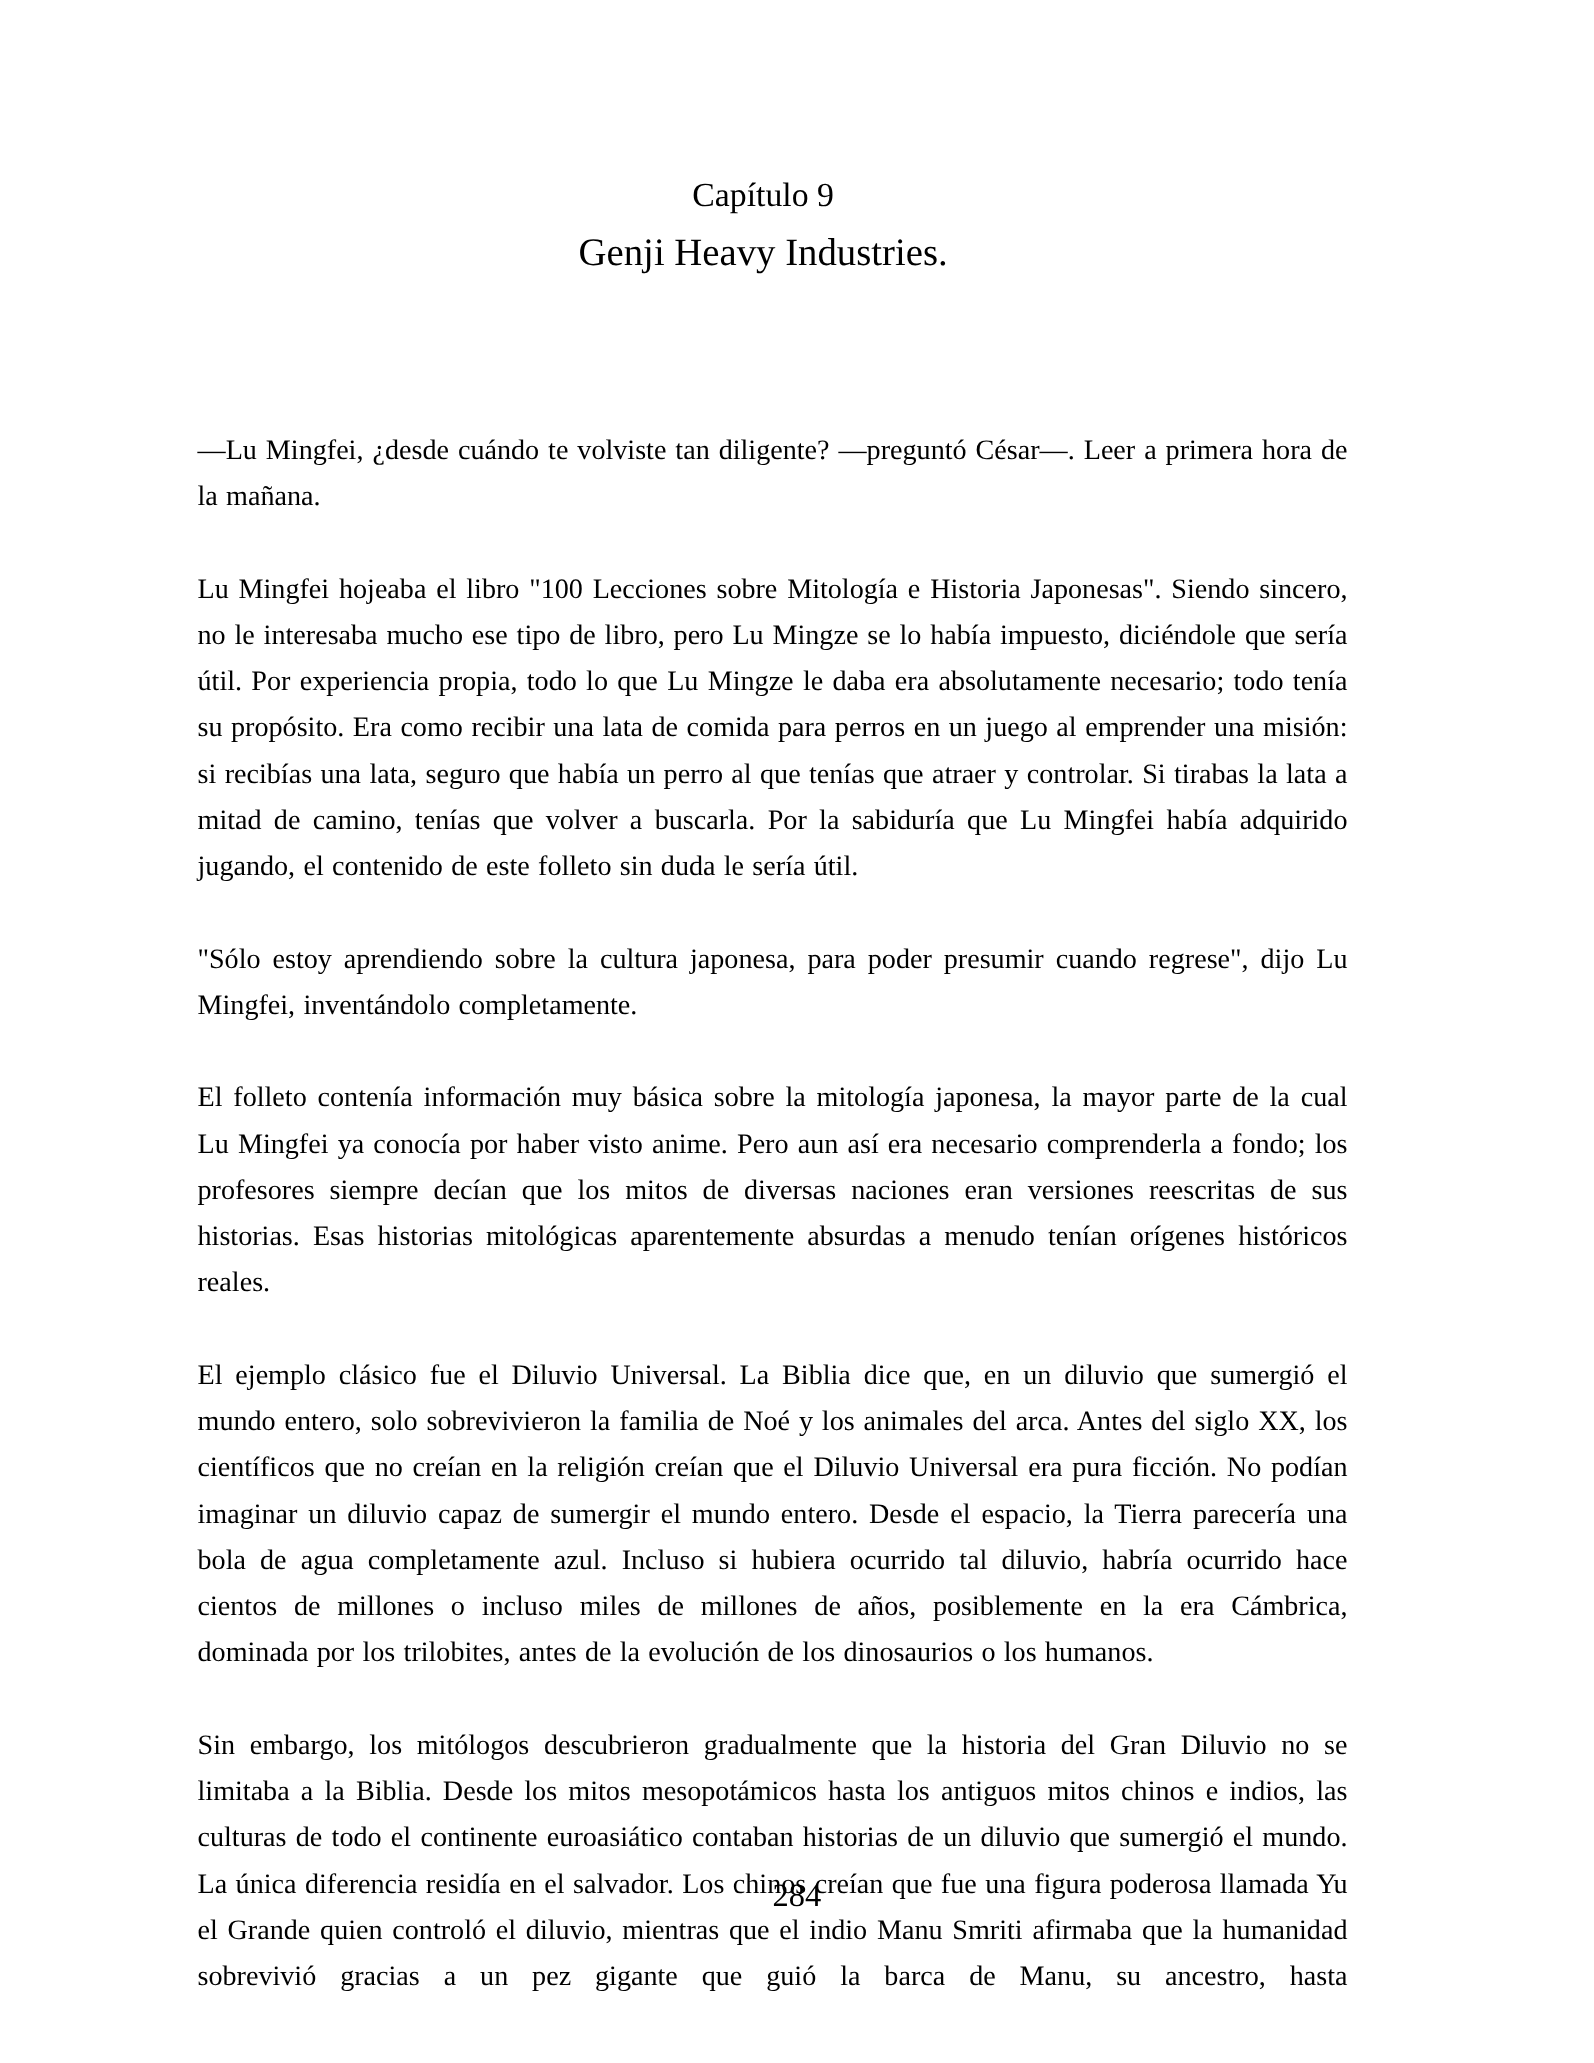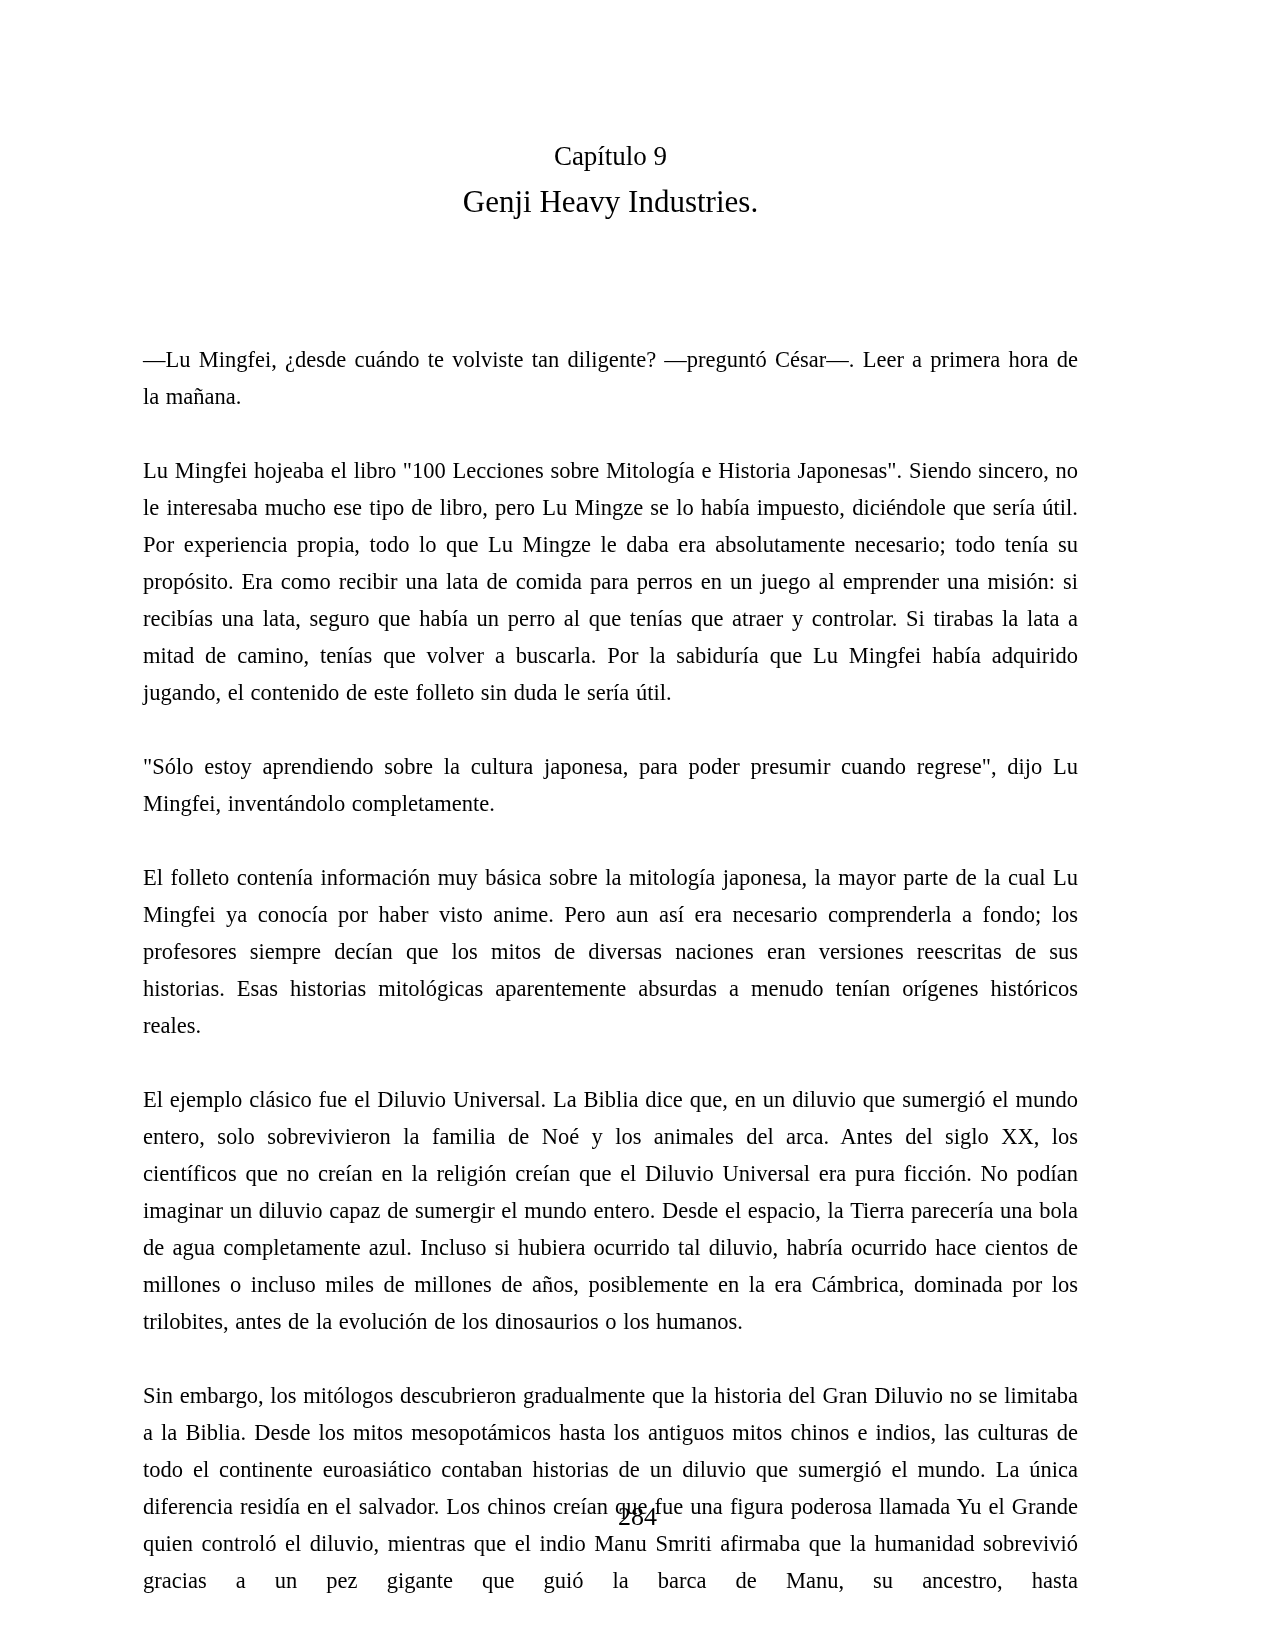--- a/index.html
+++ b/index.html
@@ -33,21 +33,21 @@
     margin: 8px 0 16px 0;
     font-size: 31px;
     font-weight: normal;
     text-align: center;
     line-height: 1.3;
   }
   .body-text {
     margin-top: 118px;
   }
   .body-text p {
-    margin: 0 0 37px 0;
+    margin: 0 0 37px 15px;
     font-size: 22.5px;
     line-height: 1.645;
     text-align: justify;
     word-spacing: 1px;
   }
   .body-text p.continues {
     text-align-last: justify;
   }
   .page-number {
     position: absolute;

